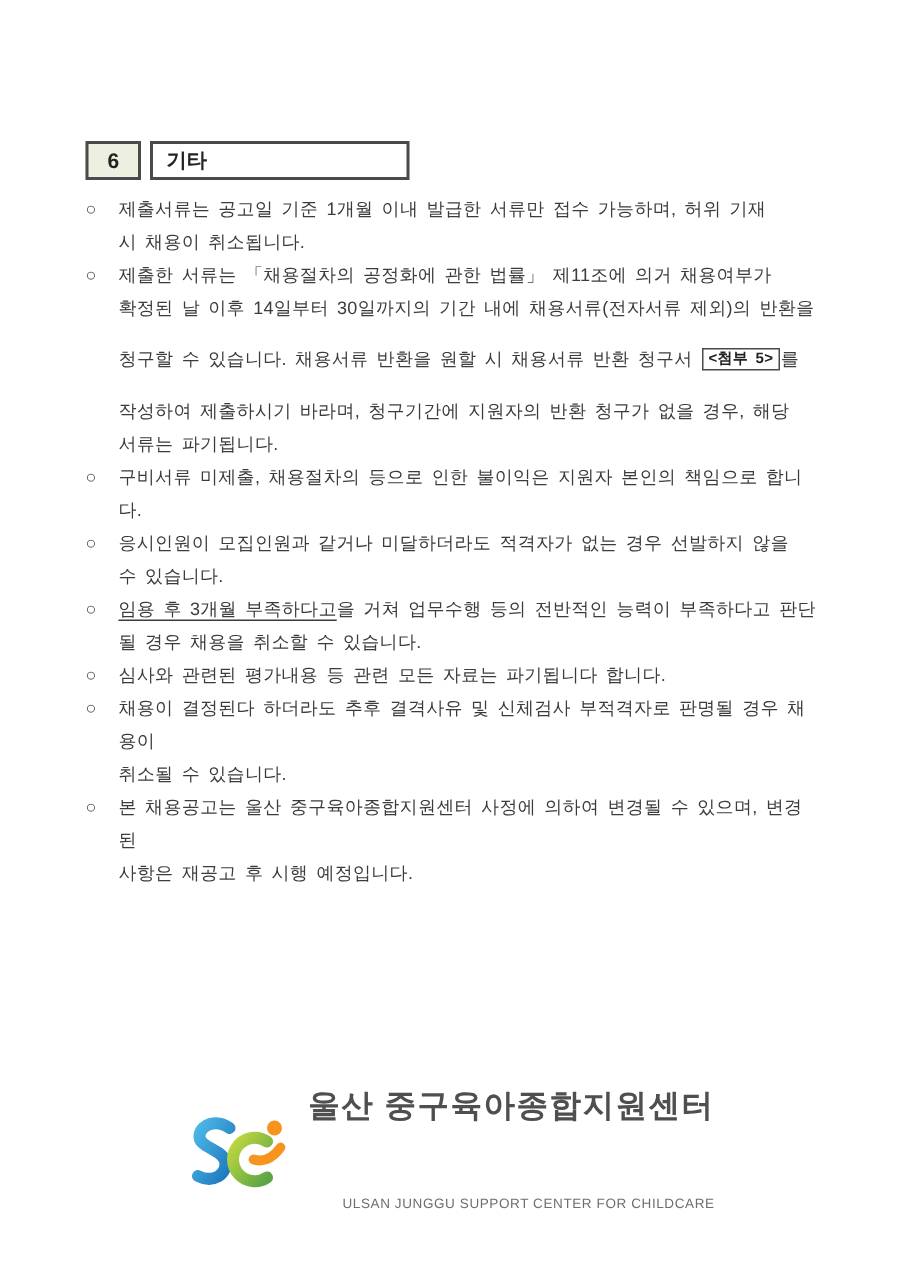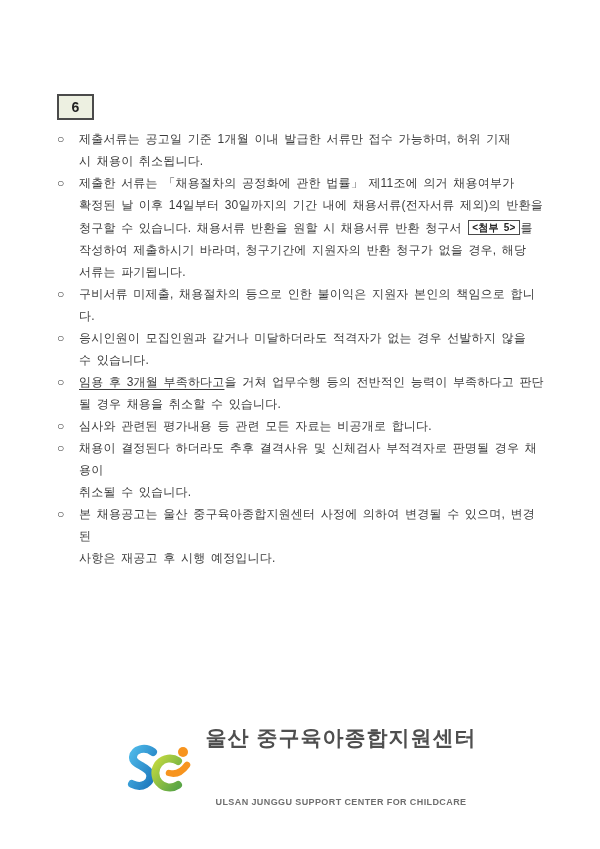--- a/index.html
+++ b/index.html
@@ -50,52 +50,55 @@
   }
   .bullet .txt { white-space:pre-line;text-align:right; }
   .underlined {
     text-decoration:underline;
     text-underline-offset:3px;
   }
   .attach-box {
     display:inline-block;
     border:1.5px solid #4a4a4a;
     padding:0 3px;
-    margin:4px 1px;
+    margin:16px 1px;
     font-size:10px;
     font-weight:700;
     line-height:13px;
     vertical-align:1px;
     white-space:nowrap;
     color:#222;
   }
   
   .footer {
     position:absolute; top:726px; left:0; right:0;
     display:flex; align-items:center; justify-content:center; gap:10px;
   }
   .logo-mark { width:72px; height:56px; flex:0 0 auto; }
-  .logo-text { display:flex; flex-direction:column; align-items:center;gap:45px; }
+  .logo-text { display:flex; flex-direction:column; align-items:flex-end;gap:45px; }
   .logo-kr {
     font-size:21px; font-weight:700; color:#4f4f4f;
     letter-spacing:1px; line-height:24px;
   }
   .logo-en {
-    font-size:9px; font-weight:700; color:#6e6e6e;
+    font-size:9px; font-weight:400; color:#6e6e6e;
     letter-spacing:0.4px; line-height:12px; margin-top:1px;
   }
 </style>
 </head>
 <body>
 
 <div class="page">
 
   <div class="section-header">
     <div class="section-num">
       <span>6</span>
+    </div>
+    <div class="section-title">
+      <span>기타</span>
     </div>
   </div>
 
   <div class="bullet-list">
 
     <div class="bullet">
       <span class="marker">○</span>
       <span class="txt">제출서류는 공고일 기준 1개월 이내 발급한 서류만 접수 가능하며, 허위 기재
 시 채용이 취소됩니다.</span>
     </div>
@@ -119,21 +122,21 @@
 수 있습니다.</span>
     </div>
 
     <div class="bullet">
       <span class="marker">○</span><span class="txt underlined">임용 후 3개월 부족하다고</span><span class="txt">을 거쳐 업무수행 등의 전반적인 능력이 부족하다고 판단
 될 경우 채용을 취소할 수 있습니다.</span>
     </div>
 
     <div class="bullet">
       <span class="marker">○</span>
-      <span class="txt">심사와 관련된 평가내용 등 관련 모든 자료는 비공개로 합니다.</span>
+      <span class="txt">심사와 관련된 평가내용 등 관련 모든 자료는 파기됩니다 합니다.</span>
     </div>
 
     <div class="bullet">
       <span class="marker">○</span>
       <span class="txt">채용이 결정된다 하더라도 추후 결격사유 및 신체검사 부적격자로 판명될 경우 채용이
 취소될 수 있습니다.</span>
     </div>
 
     <div class="bullet">
       <span class="marker">○</span>

